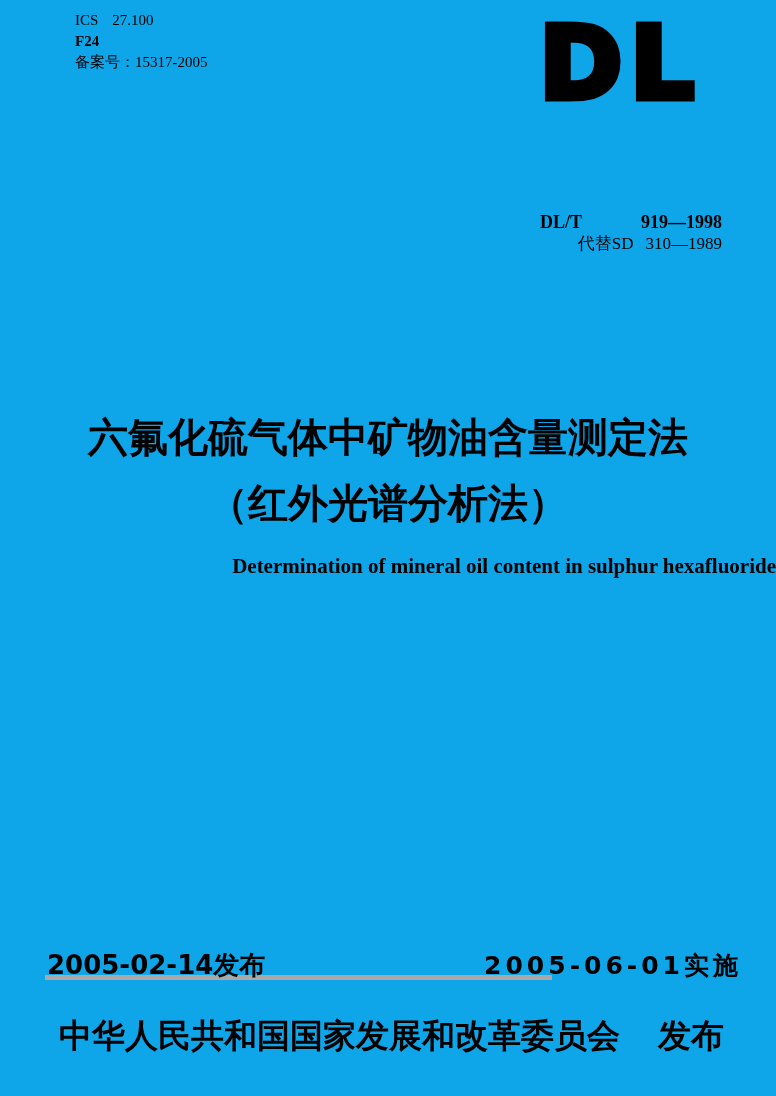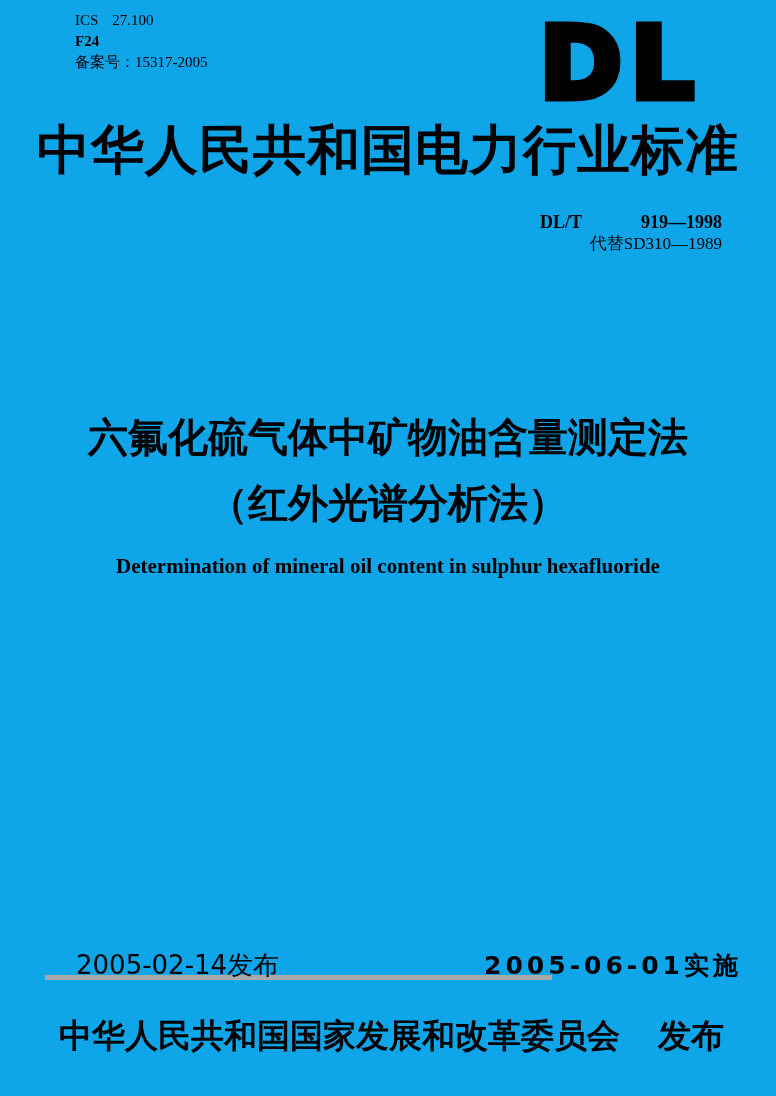--- a/index.html
+++ b/index.html
@@ -36,48 +36,48 @@
     font-family:"Liberation Serif", serif;
     font-weight:bold;
     font-size:53px; line-height:64px;
     letter-spacing:1px;
     white-space:nowrap;
   }
 
   
   .std { position:absolute; top:212px; right:54px; width:182px; }
   .std-row1 { display:flex; justify-content:space-between; font-weight:bold; font-size:18px; line-height:20px; }
-  .std-row2 { display:flex; justify-content:flex-end; margin-top:2px; font-size:17px; line-height:20px; }
+  .std-row2 { display:flex; justify-content:flex-end; gap:12px; margin-top:2px; font-size:17px; line-height:20px; }
 
   
   .cn-title {
     position:absolute; top:404px; left:0; right:0;
     text-align:center;
     font-family:"DejaVu Sans", sans-serif;
     font-weight:bold;
     font-size:40px; line-height:66px;
     white-space:nowrap;
   }
 
   
   .en-title {
     position:absolute; top:553px; left:0; right:0;
-    text-align:center;
+    text-align:right;
     font-family:"Liberation Serif", serif;
     font-weight:bold;
     font-size:21px; line-height:27px;
   }
 
   
   .dates { position:absolute; left:45px; right:34px; top:946px; height:40px; }
   .date-rule { position:absolute; left:0; right:190px; bottom:6px; height:5px; background:#a9a9a9; }
   .date-issue {
     position:absolute; left:2px; bottom:3px;
-    font-family:"DejaVu Sans", sans-serif; font-weight:normal;
-    font-size:26px; white-space:nowrap;margin-left:29px;
+    font-family:"DejaVu Sans", sans-serif; font-weight:bold;
+    font-size:26px; white-space:nowrap;
   }
   .date-impl {
     position:absolute; right:0; bottom:4px;
     font-family:"DejaVu Sans", sans-serif; font-weight:bold;
     font-size:25px; letter-spacing:4px; white-space:nowrap;margin-top:44px;
   }
 
   
   .publisher {
     position:absolute; top:1014px; left:7px; right:0;
@@ -97,21 +97,20 @@
   <div class="meta">
     <div class="meta-row meta-ics">
       <span>ICS</span><span class="v">27.100</span>
     </div>
     <div class="meta-row meta-f24">F24</div>
     <div class="meta-row">备案号：15317-2005</div>
   </div>
 
   <div class="logo">DL</div>
 
-  <div class="heading">中华人民共和国电力行业标准</div>
 
   <div class="std">
     <div class="std-row1">
       <span>DL/T</span>
       <span>919—1998</span>
     </div>
     <div class="std-row2">
       <span>代替SD</span>
       <span>310—1989</span>
     </div>

